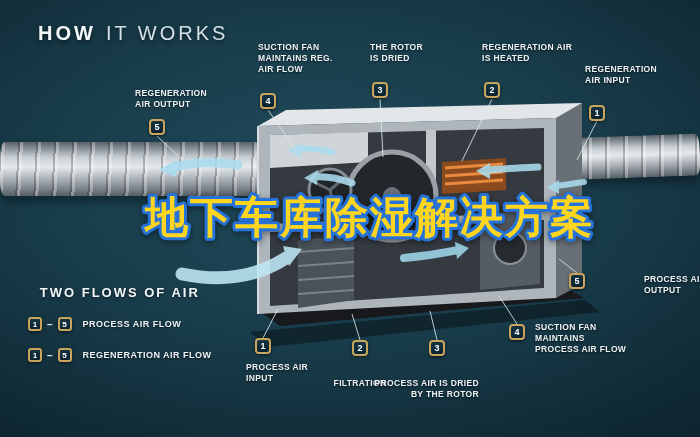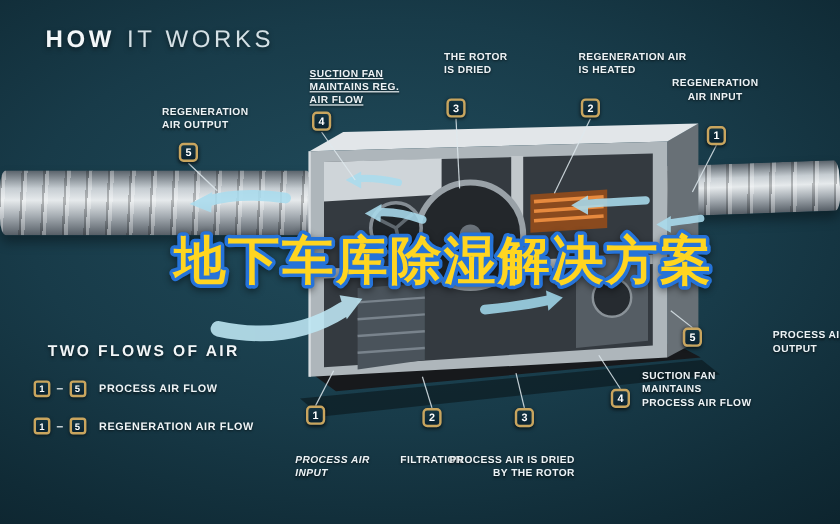--- a/index.html
+++ b/index.html
@@ -126,28 +126,28 @@
     <svg width="464" height="62" viewBox="0 0 464 62">
       <text x="232" y="44" text-anchor="middle" font-family="Liberation Sans, sans-serif" font-size="43" font-weight="bold" letter-spacing="2" fill="#ffd520" stroke="#2573d9" stroke-width="6" stroke-linejoin="round" paint-order="stroke">地下车库除湿解决方案</text>
     </svg>
   </div>
 
   <div class="title z8">
     <span class="strong">HOW</span><span class="light">IT WORKS</span>
   </div>
 
   <div class="clabel z6" style="left:135px;top:88px;width:85px;">REGENERATION AIR OUTPUT</div>
-  <div class="clabel z6" style="left:258px;top:56px;width:92px;text-decoration:underline;">SUCTION FAN MAINTAINS REG. AIR FLOW</div>
+  <div class="clabel z6" style="left:258px;top:42px;width:92px;">SUCTION FAN MAINTAINS REG. AIR FLOW</div>
   <div class="clabel z6" style="left:370px;top:42px;width:62px;">THE ROTOR IS DRIED</div>
   <div class="clabel z6" style="left:482px;top:42px;width:100px;">REGENERATION AIR IS HEATED</div>
-  <div class="clabel z6" style="left:552px;top:64px;width:88px;text-align:center;">REGENERATION AIR INPUT</div>
-  <div class="clabel z6" style="left:246px;top:378px;width:70px;font-style:italic;">PROCESS AIR INPUT</div>
+  <div class="clabel z6" style="left:585px;top:64px;width:88px;">REGENERATION AIR INPUT</div>
+  <div class="clabel z6" style="left:246px;top:362px;width:70px;">PROCESS AIR INPUT</div>
   <div class="clabel z6" style="left:330px;top:378px;width:60px;text-align:center;">FILTRATION</div>
   <div class="clabel z6" style="left:364px;top:378px;width:115px;text-align:right;">PROCESS AIR IS DRIED BY THE ROTOR</div>
-  <div class="clabel z6" style="left:535px;top:308px;width:95px;">SUCTION FAN MAINTAINS PROCESS AIR FLOW</div>
+  <div class="clabel z6" style="left:535px;top:322px;width:95px;">SUCTION FAN MAINTAINS PROCESS AIR FLOW</div>
   <div class="clabel z6" style="left:600px;top:274px;width:75px;margin-left:44px;">PROCESS AIR OUTPUT</div>
 
   <div class="badge z6" style="left:149px;top:119px;">5</div>
   <div class="badge z6" style="left:260px;top:93px;">4</div>
   <div class="badge z6" style="left:372px;top:82px;">3</div>
   <div class="badge z6" style="left:484px;top:82px;">2</div>
   <div class="badge z6" style="left:589px;top:105px;">1</div>
   <div class="badge z6" style="left:255px;top:338px;">1</div>
   <div class="badge z6" style="left:352px;top:340px;">2</div>
   <div class="badge z6" style="left:429px;top:340px;">3</div>

